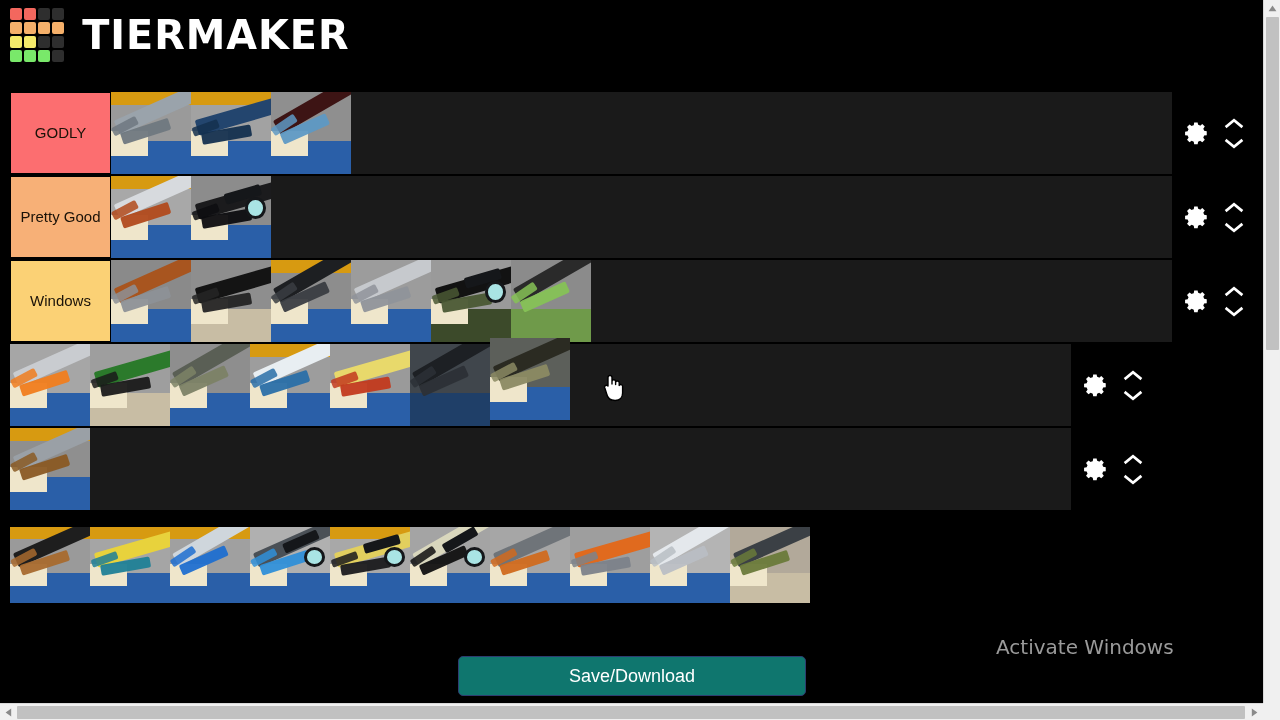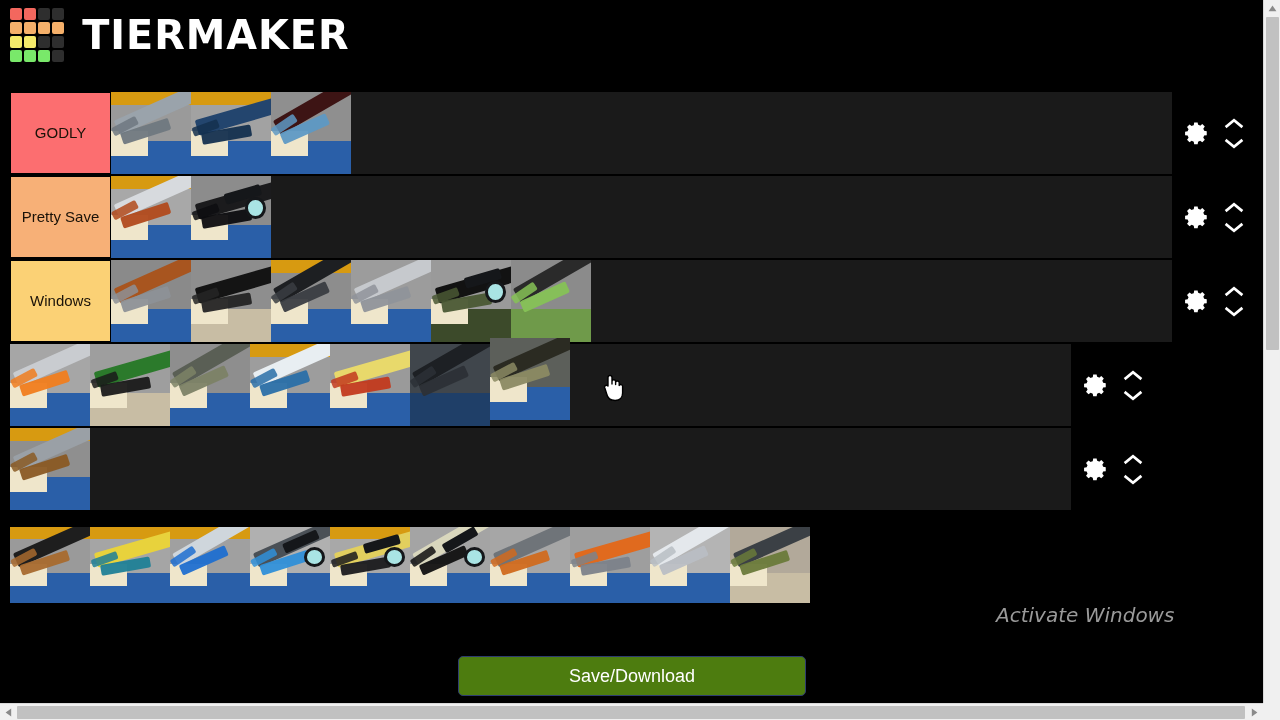--- a/index.html
+++ b/index.html
@@ -57,28 +57,28 @@
   .crate { position: absolute; background: #efe6cb; }
   .bluebox { position: absolute; background: #2a5fa8; }
   .gun   { position: absolute; border-radius: 2px; }
   .scope { position: absolute; border-radius: 50%; }
 
   
   .tray { position: absolute; left: 10px; top: 527px; display: flex; }
   .tray .item { width: 80px; height: 76px; flex: 0 0 80px; }
 
   
-  .watermark { position: absolute; left: 996px; top: 602px; color: #8c8c8c; font-family: "DejaVu Sans", sans-serif; font-style: italic; }
+  .watermark { position: absolute; left: 996px; top: 634px; color: #8c8c8c; font-family: "DejaVu Sans", sans-serif; }
   .wm-title { font-size: 20px; color: #9a9a9a; line-height: 1.35; font-weight: 400; }
   .wm-sub { font-size: 13.5px; color: #8e8e8e; margin-top: 1px; }
 
   
   .save-btn {
     position: absolute; left: 458px; top: 656px; width: 348px; height: 40px;
-    background: #4d7c0f; border: 1px solid #2e3c70; border-radius: 5px;
+    background: #0f766e; border: 1px solid #2e3c70; border-radius: 5px;
     color: #fff; font-size: 18px; cursor: pointer;
     display: flex; align-items: center; justify-content: center;
     font-family: "Liberation Sans", sans-serif;
   }
 
   
   .vscroll { position: absolute; right: 0; top: 0; width: 17px; height: 703px; background: #f0f0f0; border-left: 1px solid #d8d8d8; }
   .vthumb { position: absolute; left: 2px; top: 17px; width: 13px; height: 333px; background: #c1c1c1; border-radius: 1px; }
   .v-arrow-up { position: absolute; left: 0; top: 0; width: 17px; height: 17px; display: flex; align-items: center; justify-content: center; }
   .hscroll { position: absolute; left: 0; bottom: 0; width: 1280px; height: 17px; background: #f0f0f0; border-top: 1px solid #d8d8d8; }
@@ -168,21 +168,21 @@
             <svg class="chev" viewBox="0 0 20 12">
               <path d="M2 9 L10 2.5 L18 9" fill="none" stroke="#ffffff" stroke-width="3" stroke-linecap="square" stroke-linejoin="miter"></path>
             </svg>
             <svg class="chev" viewBox="0 0 20 12">
               <path d="M2 3 L10 9.5 L18 3" fill="none" stroke="#ffffff" stroke-width="3" stroke-linecap="square" stroke-linejoin="miter"></path>
             </svg>
           </div>
         </div>
       </div>
       <div class="tier-row">
-        <div class="tier-label" style="background: rgb(247, 176, 119);">Pretty Save</div>
+        <div class="tier-label" style="background: rgb(247, 176, 119);">Pretty Good</div>
         <div class="tier-body">
           <div class="item">
             <div class="thumb">
               <div class="wall" style="background:#a8a8a8"></div>
               <div class="band"></div>
               <div class="floor" style="background:#2a5fa8"></div>
               <div class="crate" style="left:-6%;bottom:18%;width:52%;height:34%;"></div>
               <div class="bluebox" style="left:-8%;bottom:0;width:60%;height:22%;background:#2a5fa8;"></div>
               <div class="gun" style="left:8%;top:34%;width:104%;height:20%;background:#d7dade;transform:rotate(-24deg);transform-origin:0 50%;"></div>
               <div class="gun" style="left:14%;top:50%;width:62%;height:15%;background:#b14a1c;transform:rotate(-18deg);transform-origin:0 50%;opacity:.95;"></div>

